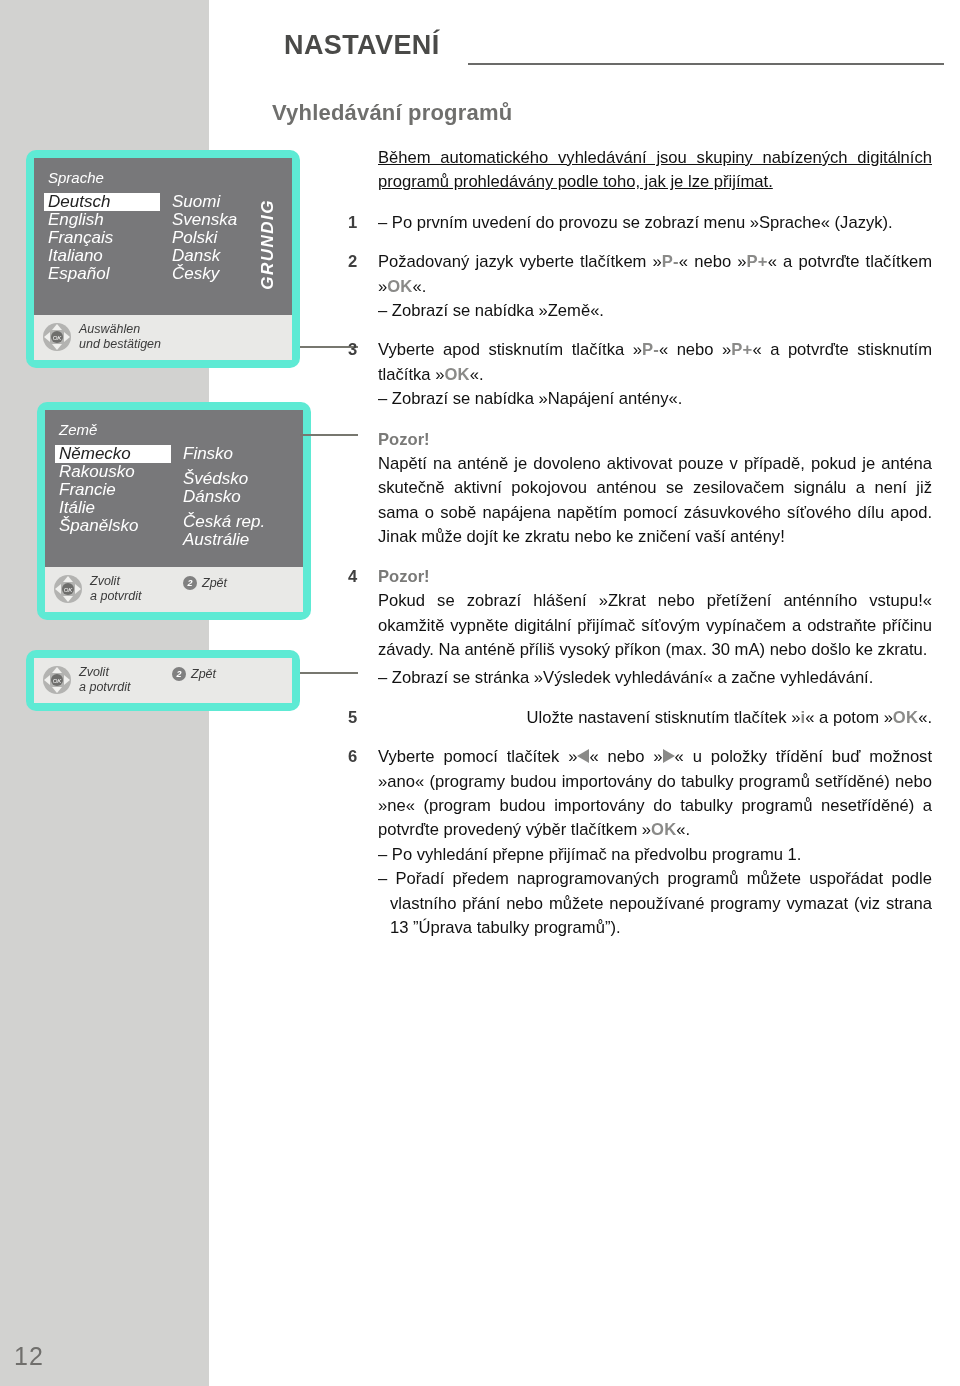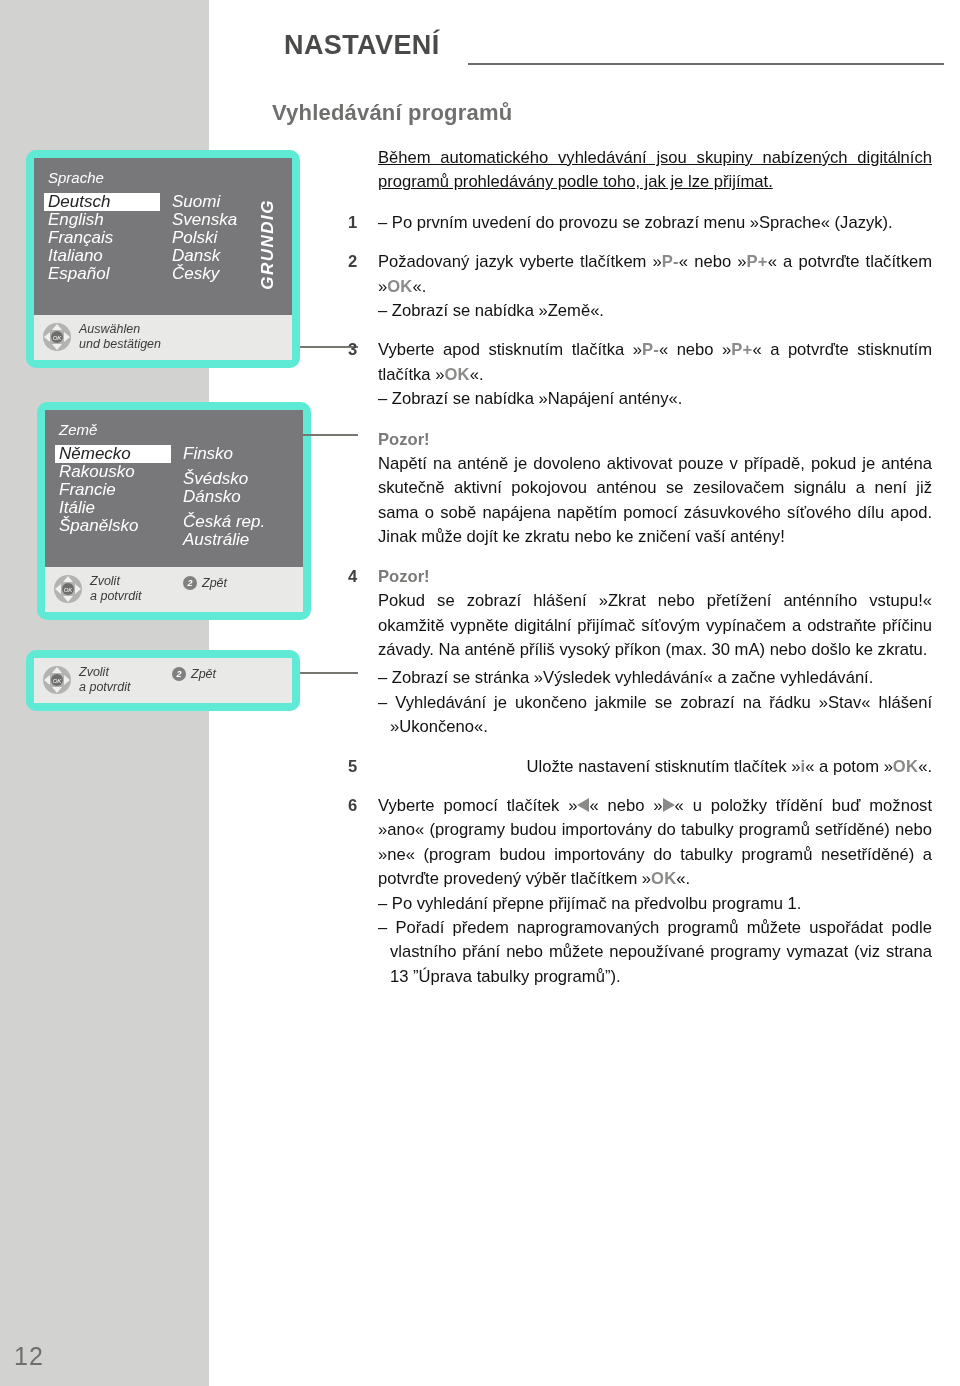--- a/index.html
+++ b/index.html
@@ -423,21 +423,20 @@
     <span class="pozor">Pozor!</span>
     <div class="step-text">Napětí na anténě je dovoleno aktivovat pouze v případě, pokud je anténa skutečně aktivní pokojovou anténou se zesilovačem signálu a není již sama o sobě napájena napětím pomocí zásuvkového síťového dílu apod. Jinak může dojít ke zkratu nebo ke zničení vaší antény!</div>
   </div>
 
   <div class="step">
     <span class="step-num">4</span>
     <span class="pozor">Pozor!</span>
     <div class="step-text">Pokud se zobrazí hlášení »Zkrat nebo přetížení anténního vstupu!« okamžitě vypněte digitální přijímač síťovým vypínačem a odstraňte příčinu závady. Na anténě příliš vysoký příkon (max. 30 mA) nebo došlo ke zkratu.</div>
     <div class="blockgap"></div>
     <div class="sub">– Zobrazí se stránka »Výsledek vyhledávání« a začne vyhledávání.</div>
-    <div class="sub">– Vyhledávání je ukončeno jakmile se zobrazí na řádku »Stav« hlášení »Ukončeno«.</div>
   </div>
 
   <div class="step">
     <span class="step-num">5</span>
     <div class="step-text nowrapjust">
       <span>Uložte nastavení stisknutím tlačítek »</span><span class="btn">i</span><span>« a potom »</span><span class="btn">OK</span><span>«.</span>
     </div>
   </div>
 
   <div class="step">

